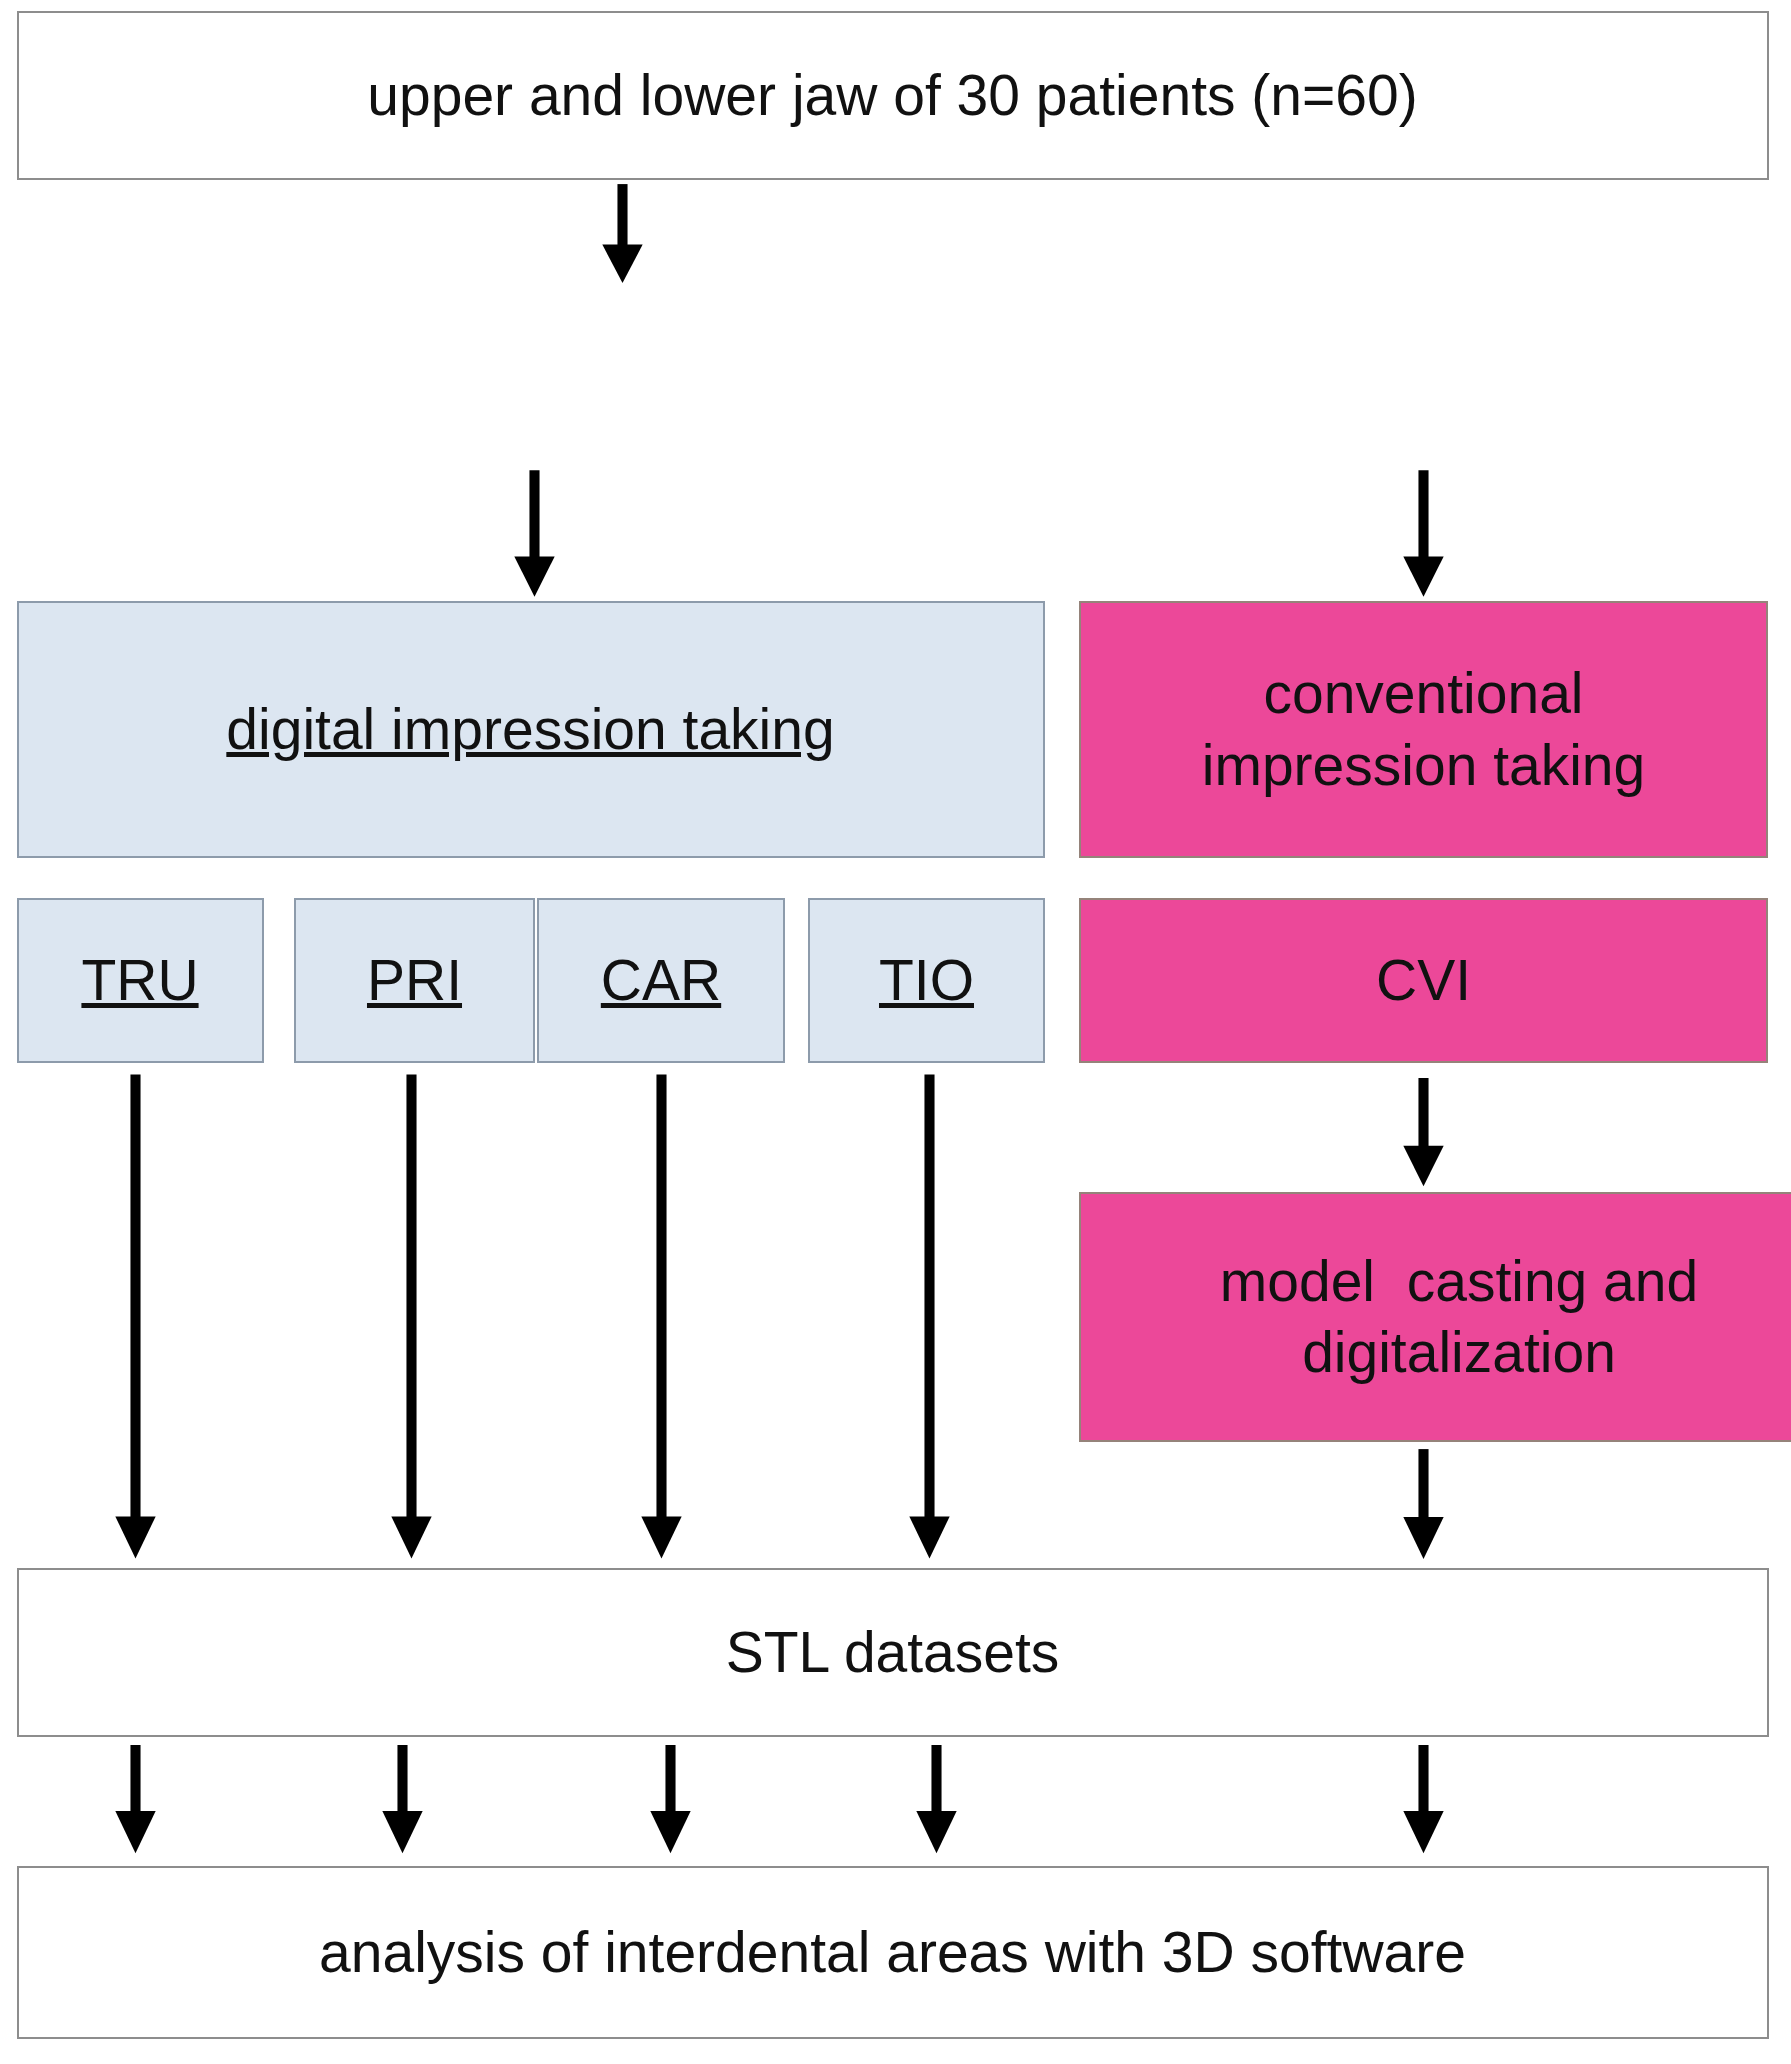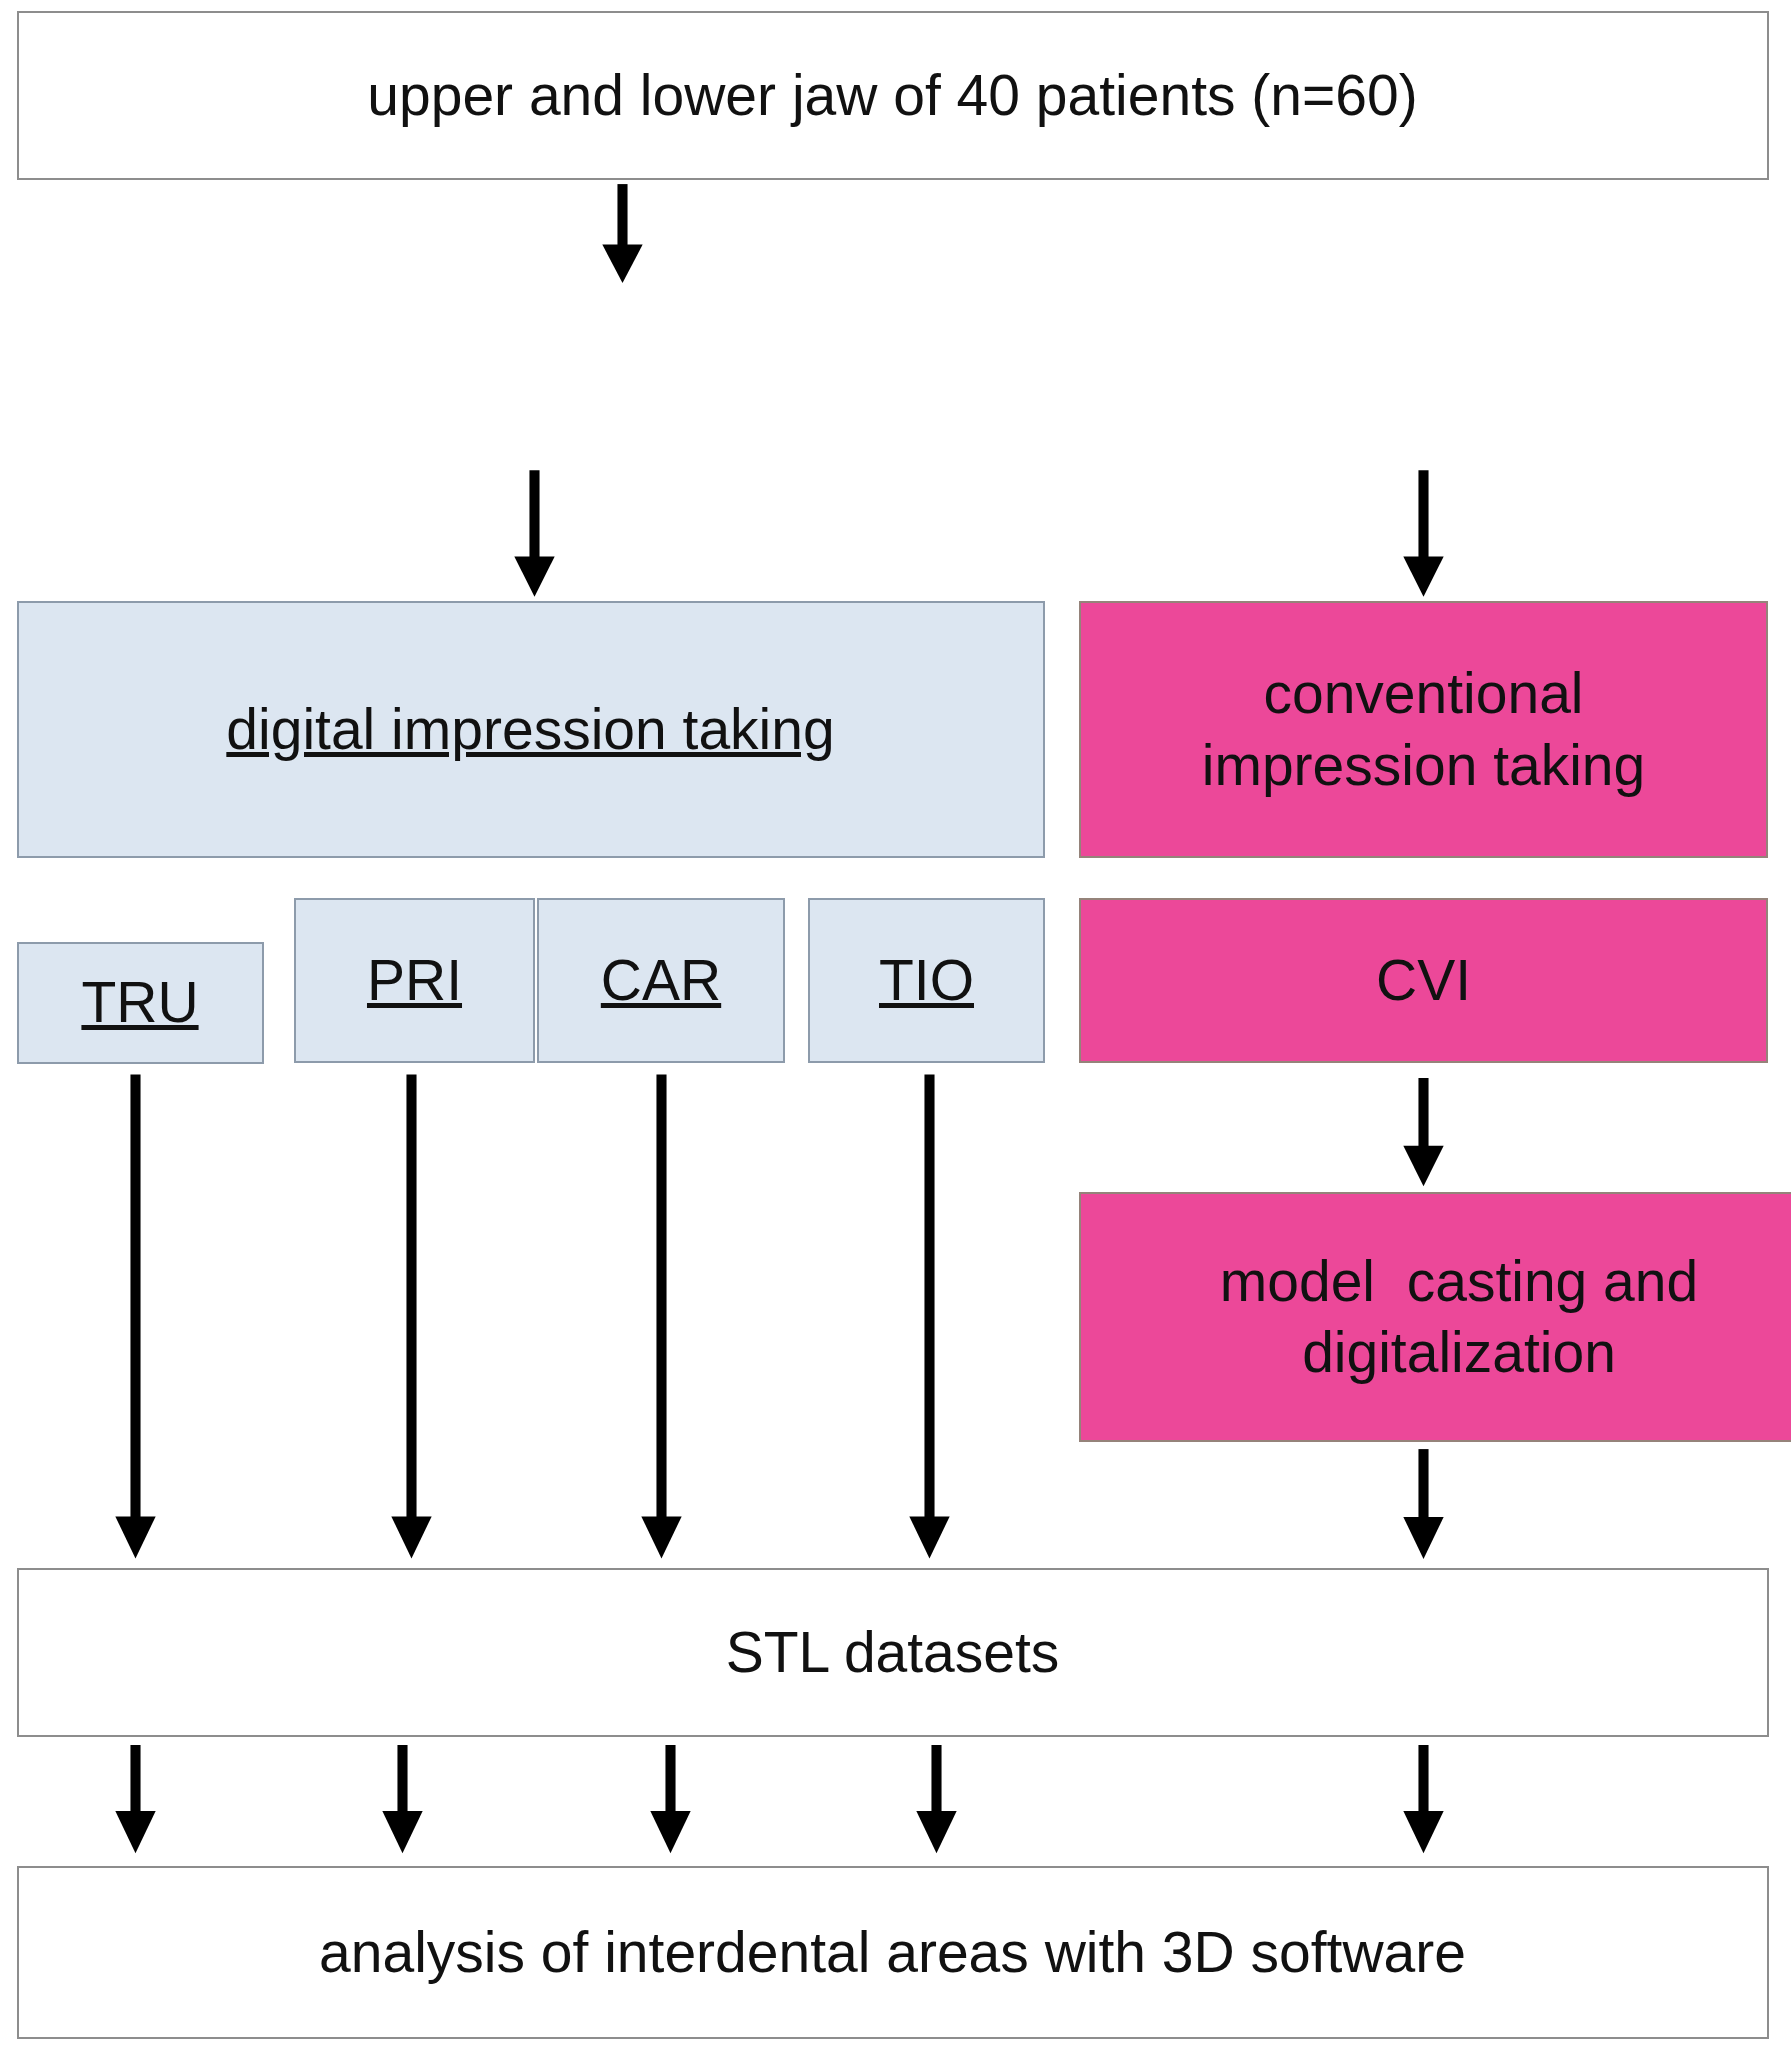--- a/index.html
+++ b/index.html
@@ -39,21 +39,21 @@
   .arrow {
     position: absolute;
   }
   .arrow svg { display: block; }
 </style>
 </head>
 <body>
 
 <div id="canvas">
 
-  <div class="box plain t-xl" style="left:16.5px; top:11px; width:1752px; height:169px;">upper and lower jaw of 40 patients (n=60)</div>
+  <div class="box plain t-xl" style="left:16.5px; top:11px; width:1752px; height:169px;">upper and lower jaw of 30 patients (n=60)</div>
 
   <div class="arrow" style="left:595px; top:184px;">
     <svg width="55" height="101" viewBox="0 0 60 110">
       <line x1="30" y1="0" x2="30" y2="72" stroke="#000" stroke-width="11"></line>
       <polygon points="8,66 52,66 30,108" fill="#000"></polygon>
     </svg>
   </div>
 
 
   <div class="arrow" style="left:507px; top:470px;">
@@ -68,21 +68,21 @@
       <line x1="30" y1="0" x2="30" y2="100" stroke="#000" stroke-width="11"></line>
       <polygon points="8,94 52,94 30,138" fill="#000"></polygon>
     </svg>
   </div>
 
   <div class="box blue t-xl" style="left:16.5px; top:601px; width:1028px; height:257px;">digital impression taking</div>
 
   <div class="box peach t-xl" style="left:1079px; top:601px; width:689px; height:257px;">conventional
 impression taking</div>
 
-  <div class="box blue t-xl" style="left:16.5px; top:898px; width:247px; height:122px;margin-top:44px;">TRU</div>
+  <div class="box blue t-xl" style="left:16.5px; top:898px; width:247px; height:165px;">TRU</div>
 
   <div class="box blue t-xl" style="left:294px; top:898px; width:241px; height:165px;">PRI</div>
 
   <div class="box blue t-xl" style="left:537px; top:898px; width:248px; height:165px;">CAR</div>
 
   <div class="box blue t-xl" style="left:808px; top:898px; width:237px; height:165px;">TIO</div>
 
   <div class="box peach t-xl" style="left:1079px; top:898px; width:689px; height:165px;">CVI</div>
 
   <div class="arrow" style="left:108px; top:1074px;">

